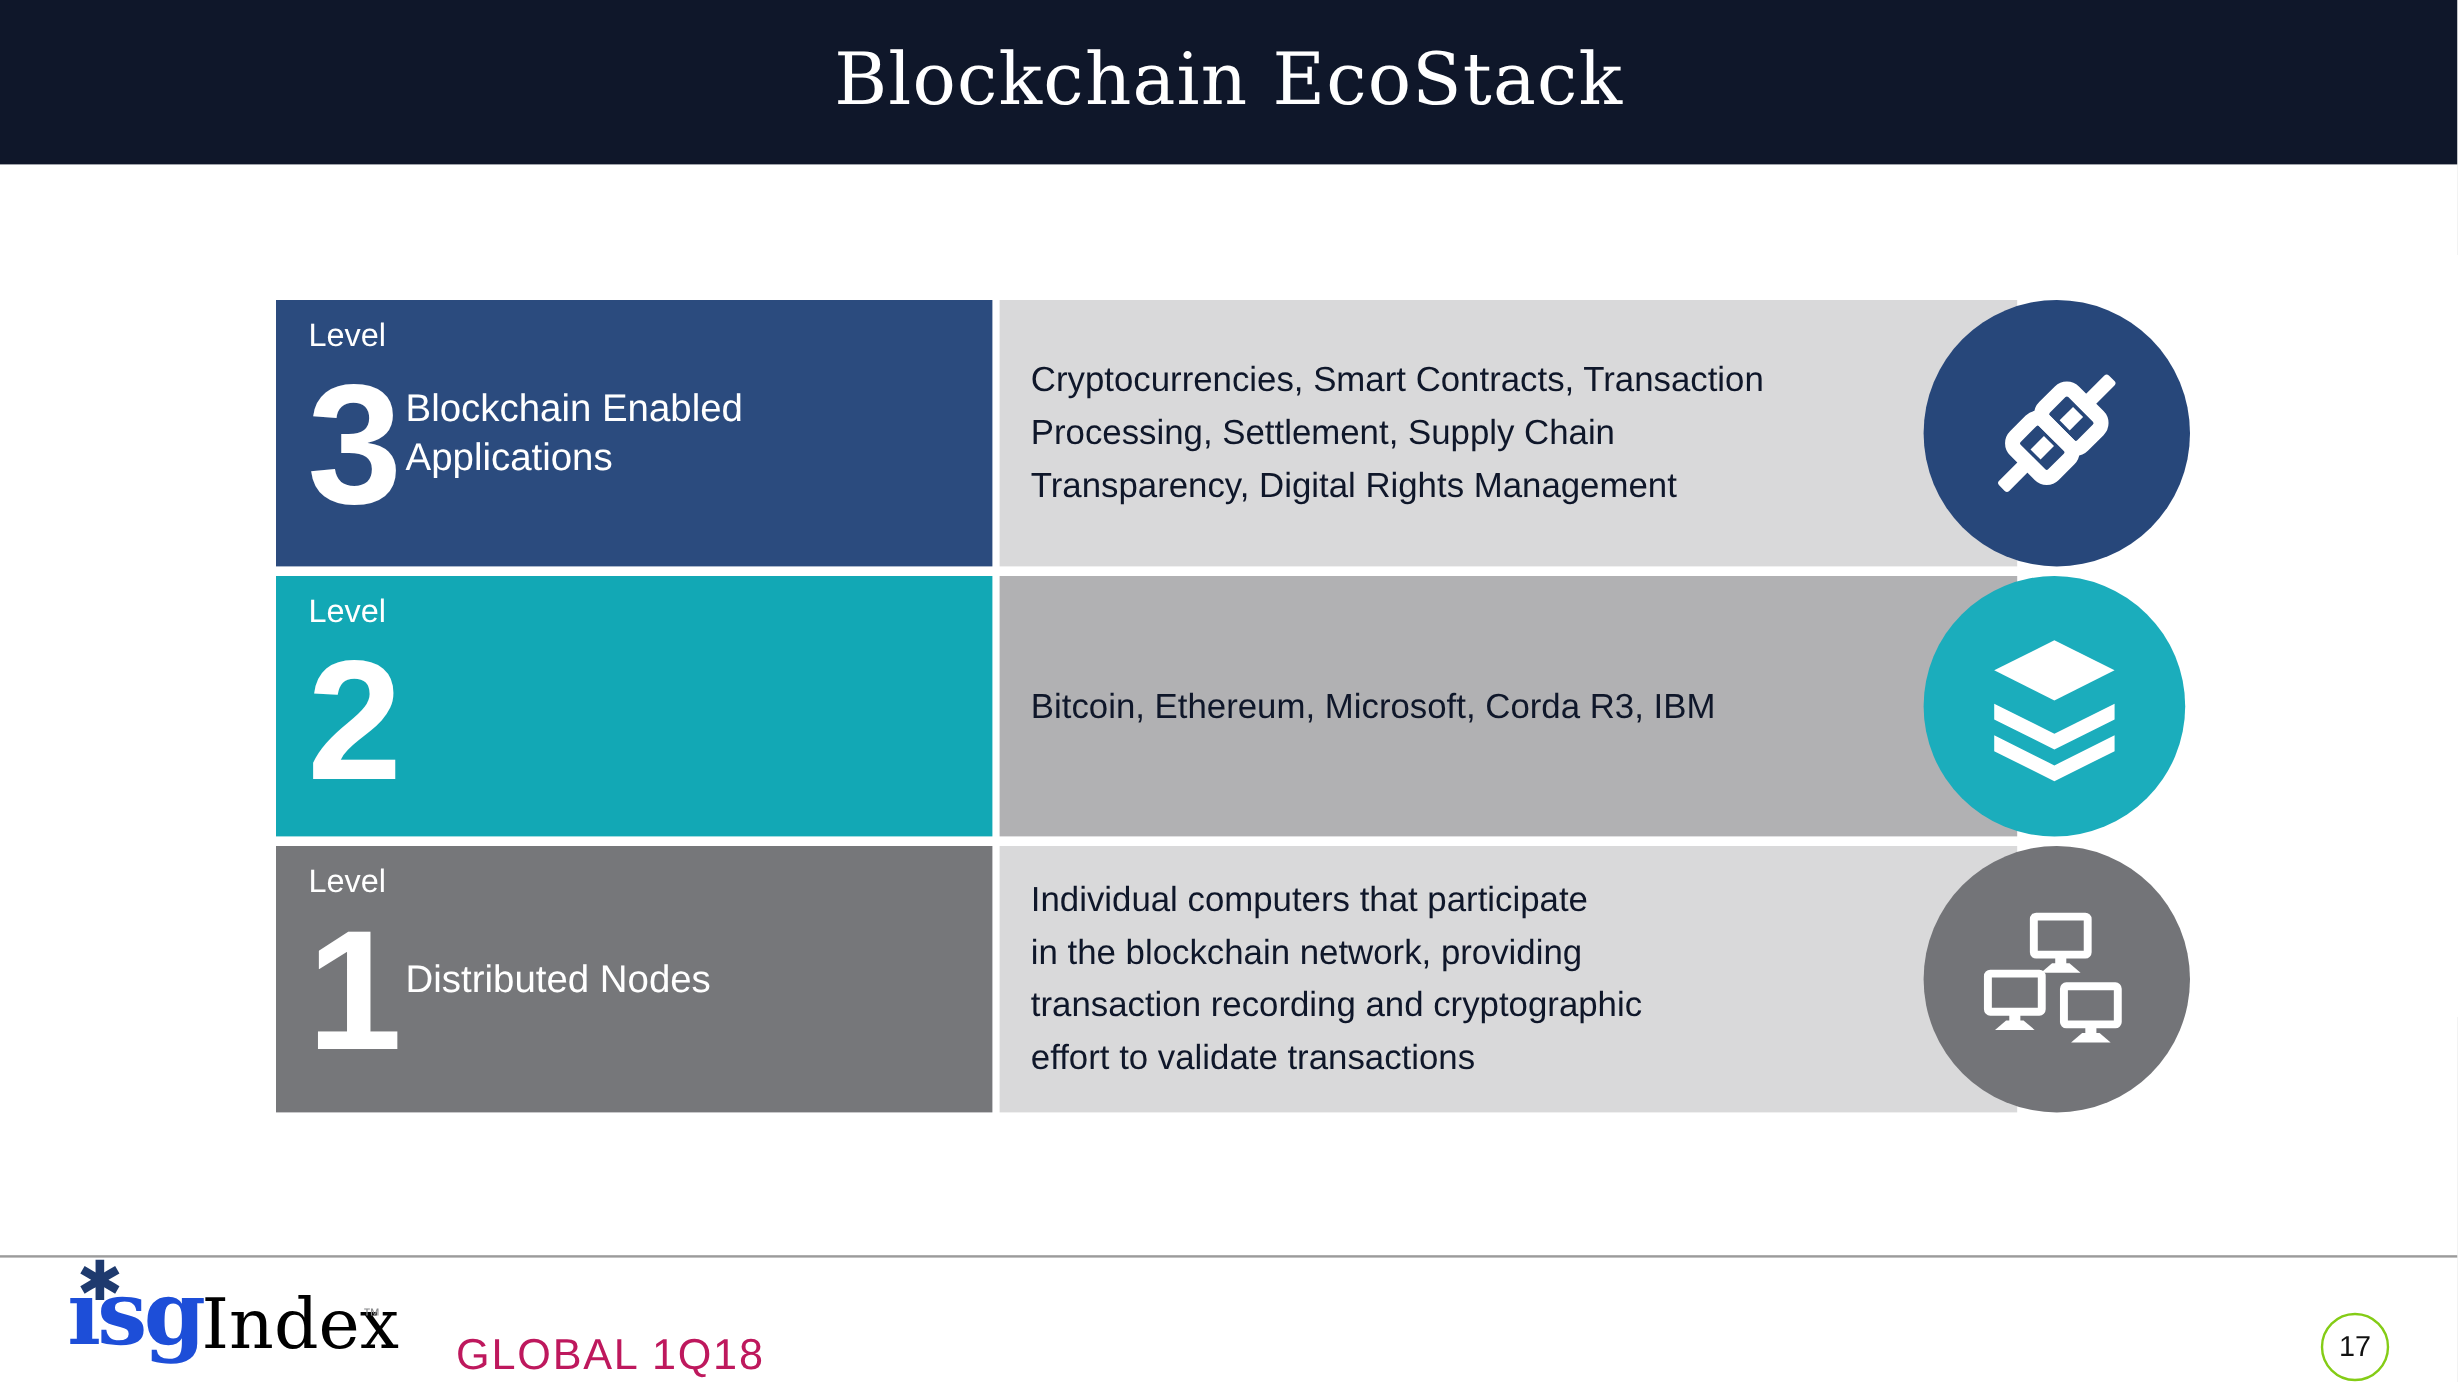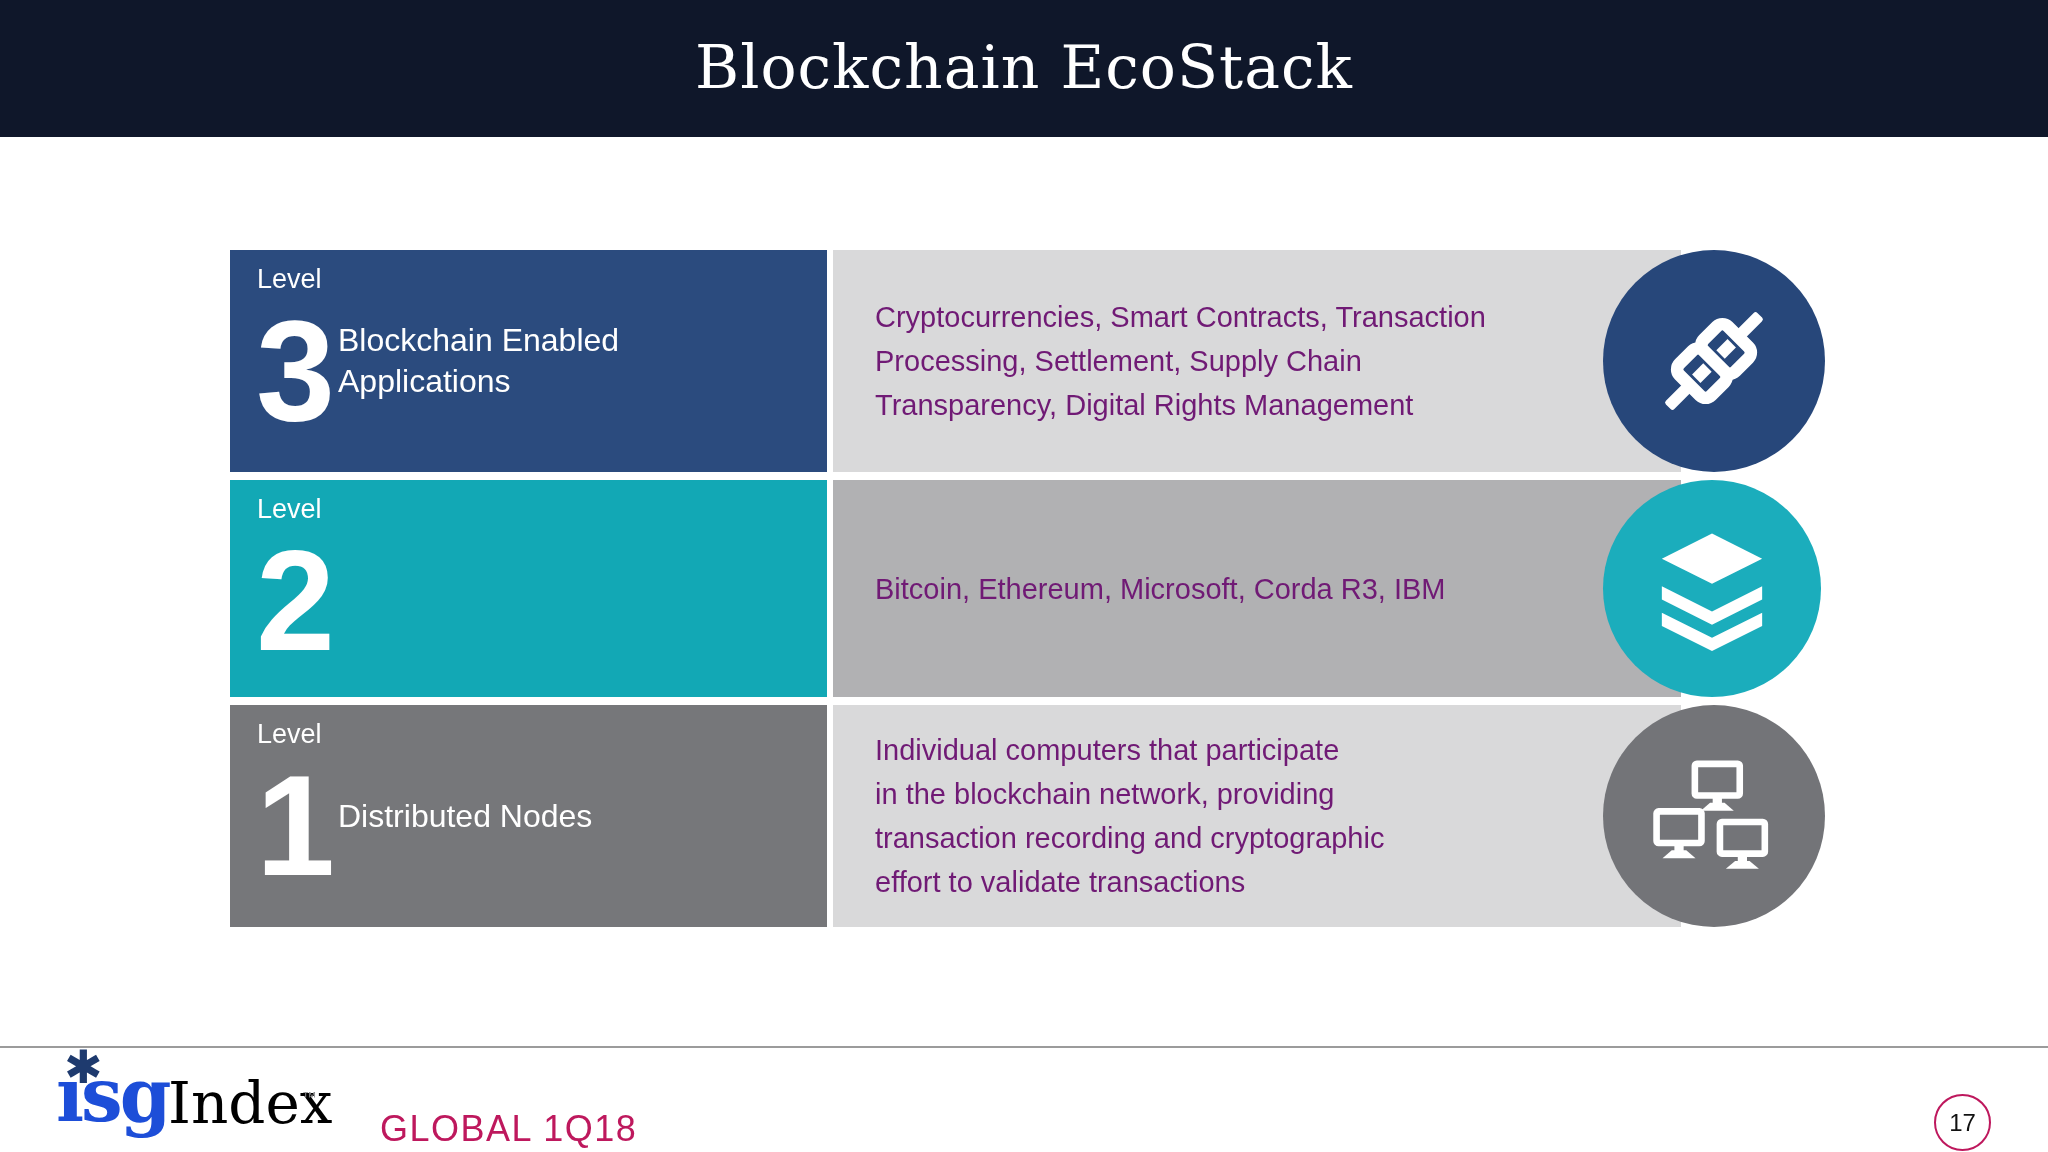--- a/index.html
+++ b/index.html
@@ -40,21 +40,21 @@
     display:flex; align-items:center;
     font-size:32px; font-weight:400; line-height:41px; color:#fff;
   }
   .panel {
     position:absolute; left:833px; top:0; bottom:0; width:848px;
     display:flex; align-items:center;
   }
   .row-3 .panel, .row-1 .panel { background:#d9d9da; }
   .row-2 .panel { background:#b1b1b3; }
   .panel-text {
-    padding-left:42px; font-size:29px; line-height:44px; color:#701a75; width:760px;
+    padding-left:26px; font-size:29px; line-height:44px; color:#0f172a; width:760px;
   }
   .pre-line { white-space:pre-line; }
   .circle {
     position:absolute; left:1603px; top:0; bottom:0; width:222px;
     border-radius:50%; display:flex; align-items:center; justify-content:center;
   }
   .row-2 .circle { width:218px; }
   .row-3 .circle { background:#27477a; }
   .row-2 .circle { background:#1badbc; }
   .row-1 .circle { background:#737478; }
@@ -83,21 +83,21 @@
   }
   .edition {
     position:absolute; left:380px; top:1108px; font-size:36px; color:#be185d;
     letter-spacing:1.5px;
   }
   .confidential {
     position:absolute; right:150px; top:1118px; font-size:22px; color:#1a1a1a;
   }
   .page-circle {
     position:absolute; left:1934px; top:1094px; width:57px; height:57px;
-    border:2px solid #be185d; border-radius:50%;
+    border:2px solid #84cc16; border-radius:50%;
     display:flex; align-items:center; justify-content:center;
     font-size:24px; color:#111;
   }
 </style>
 </head>
 <body>
 
 <div class="slide">
 
   <div class="header">

